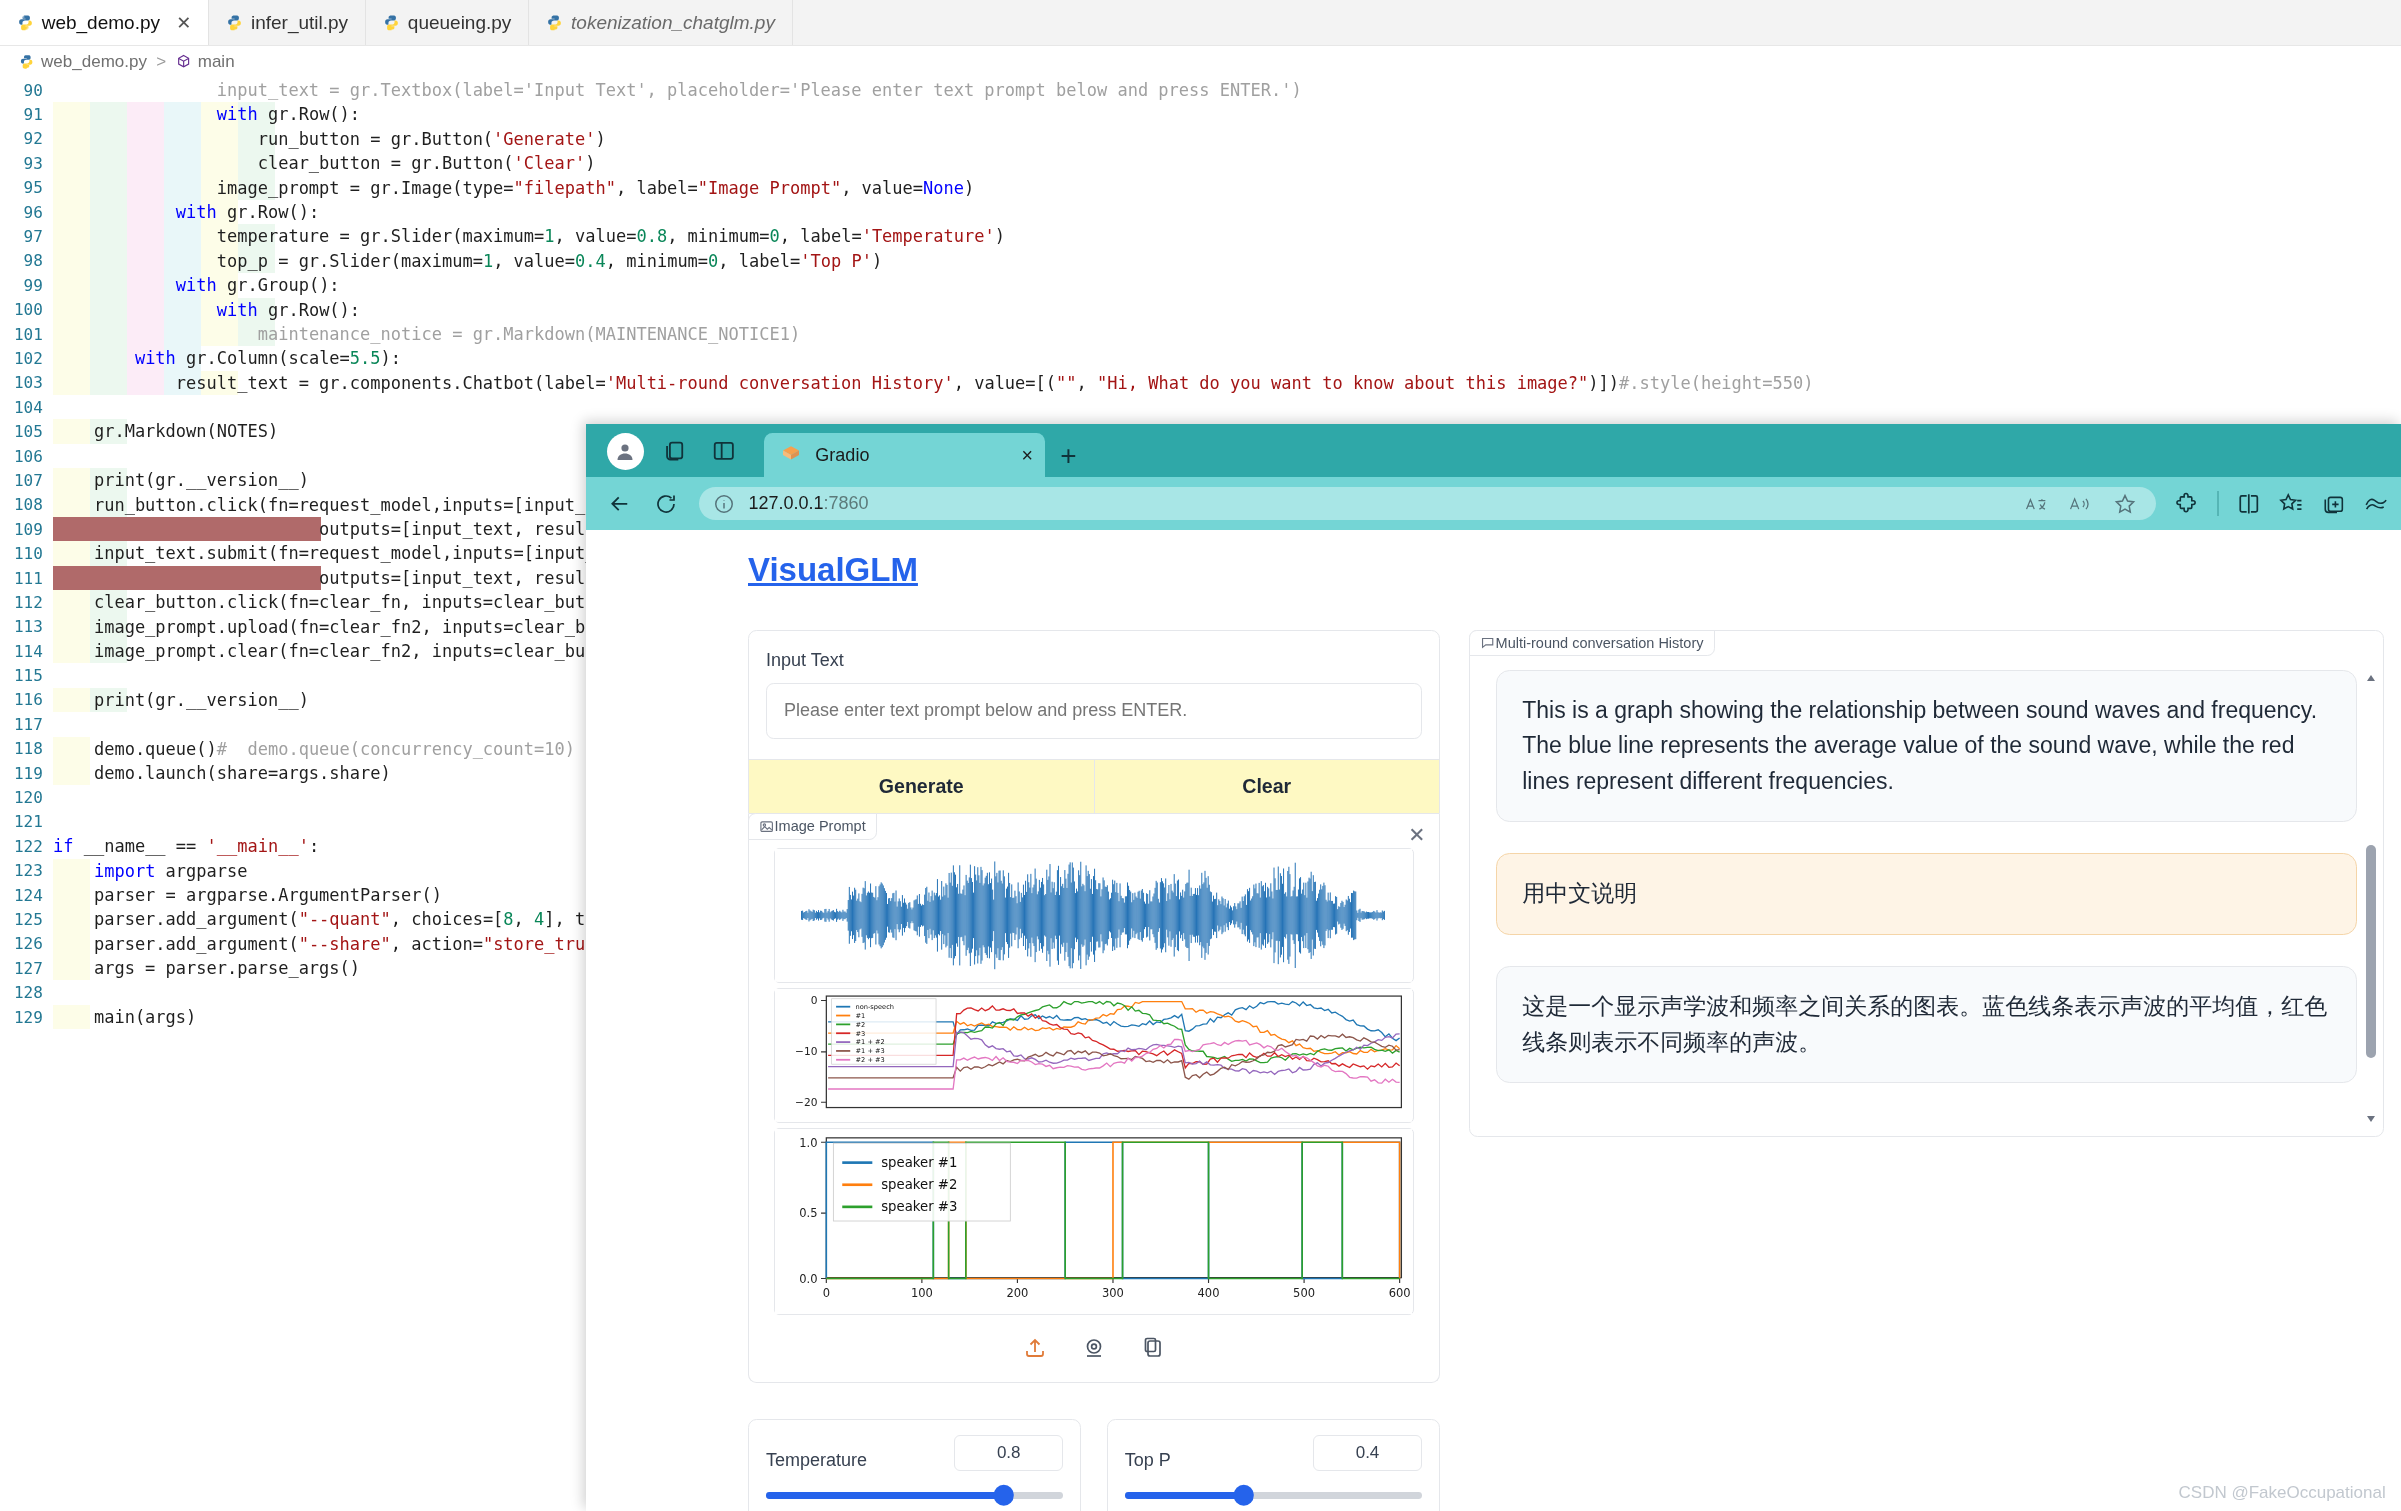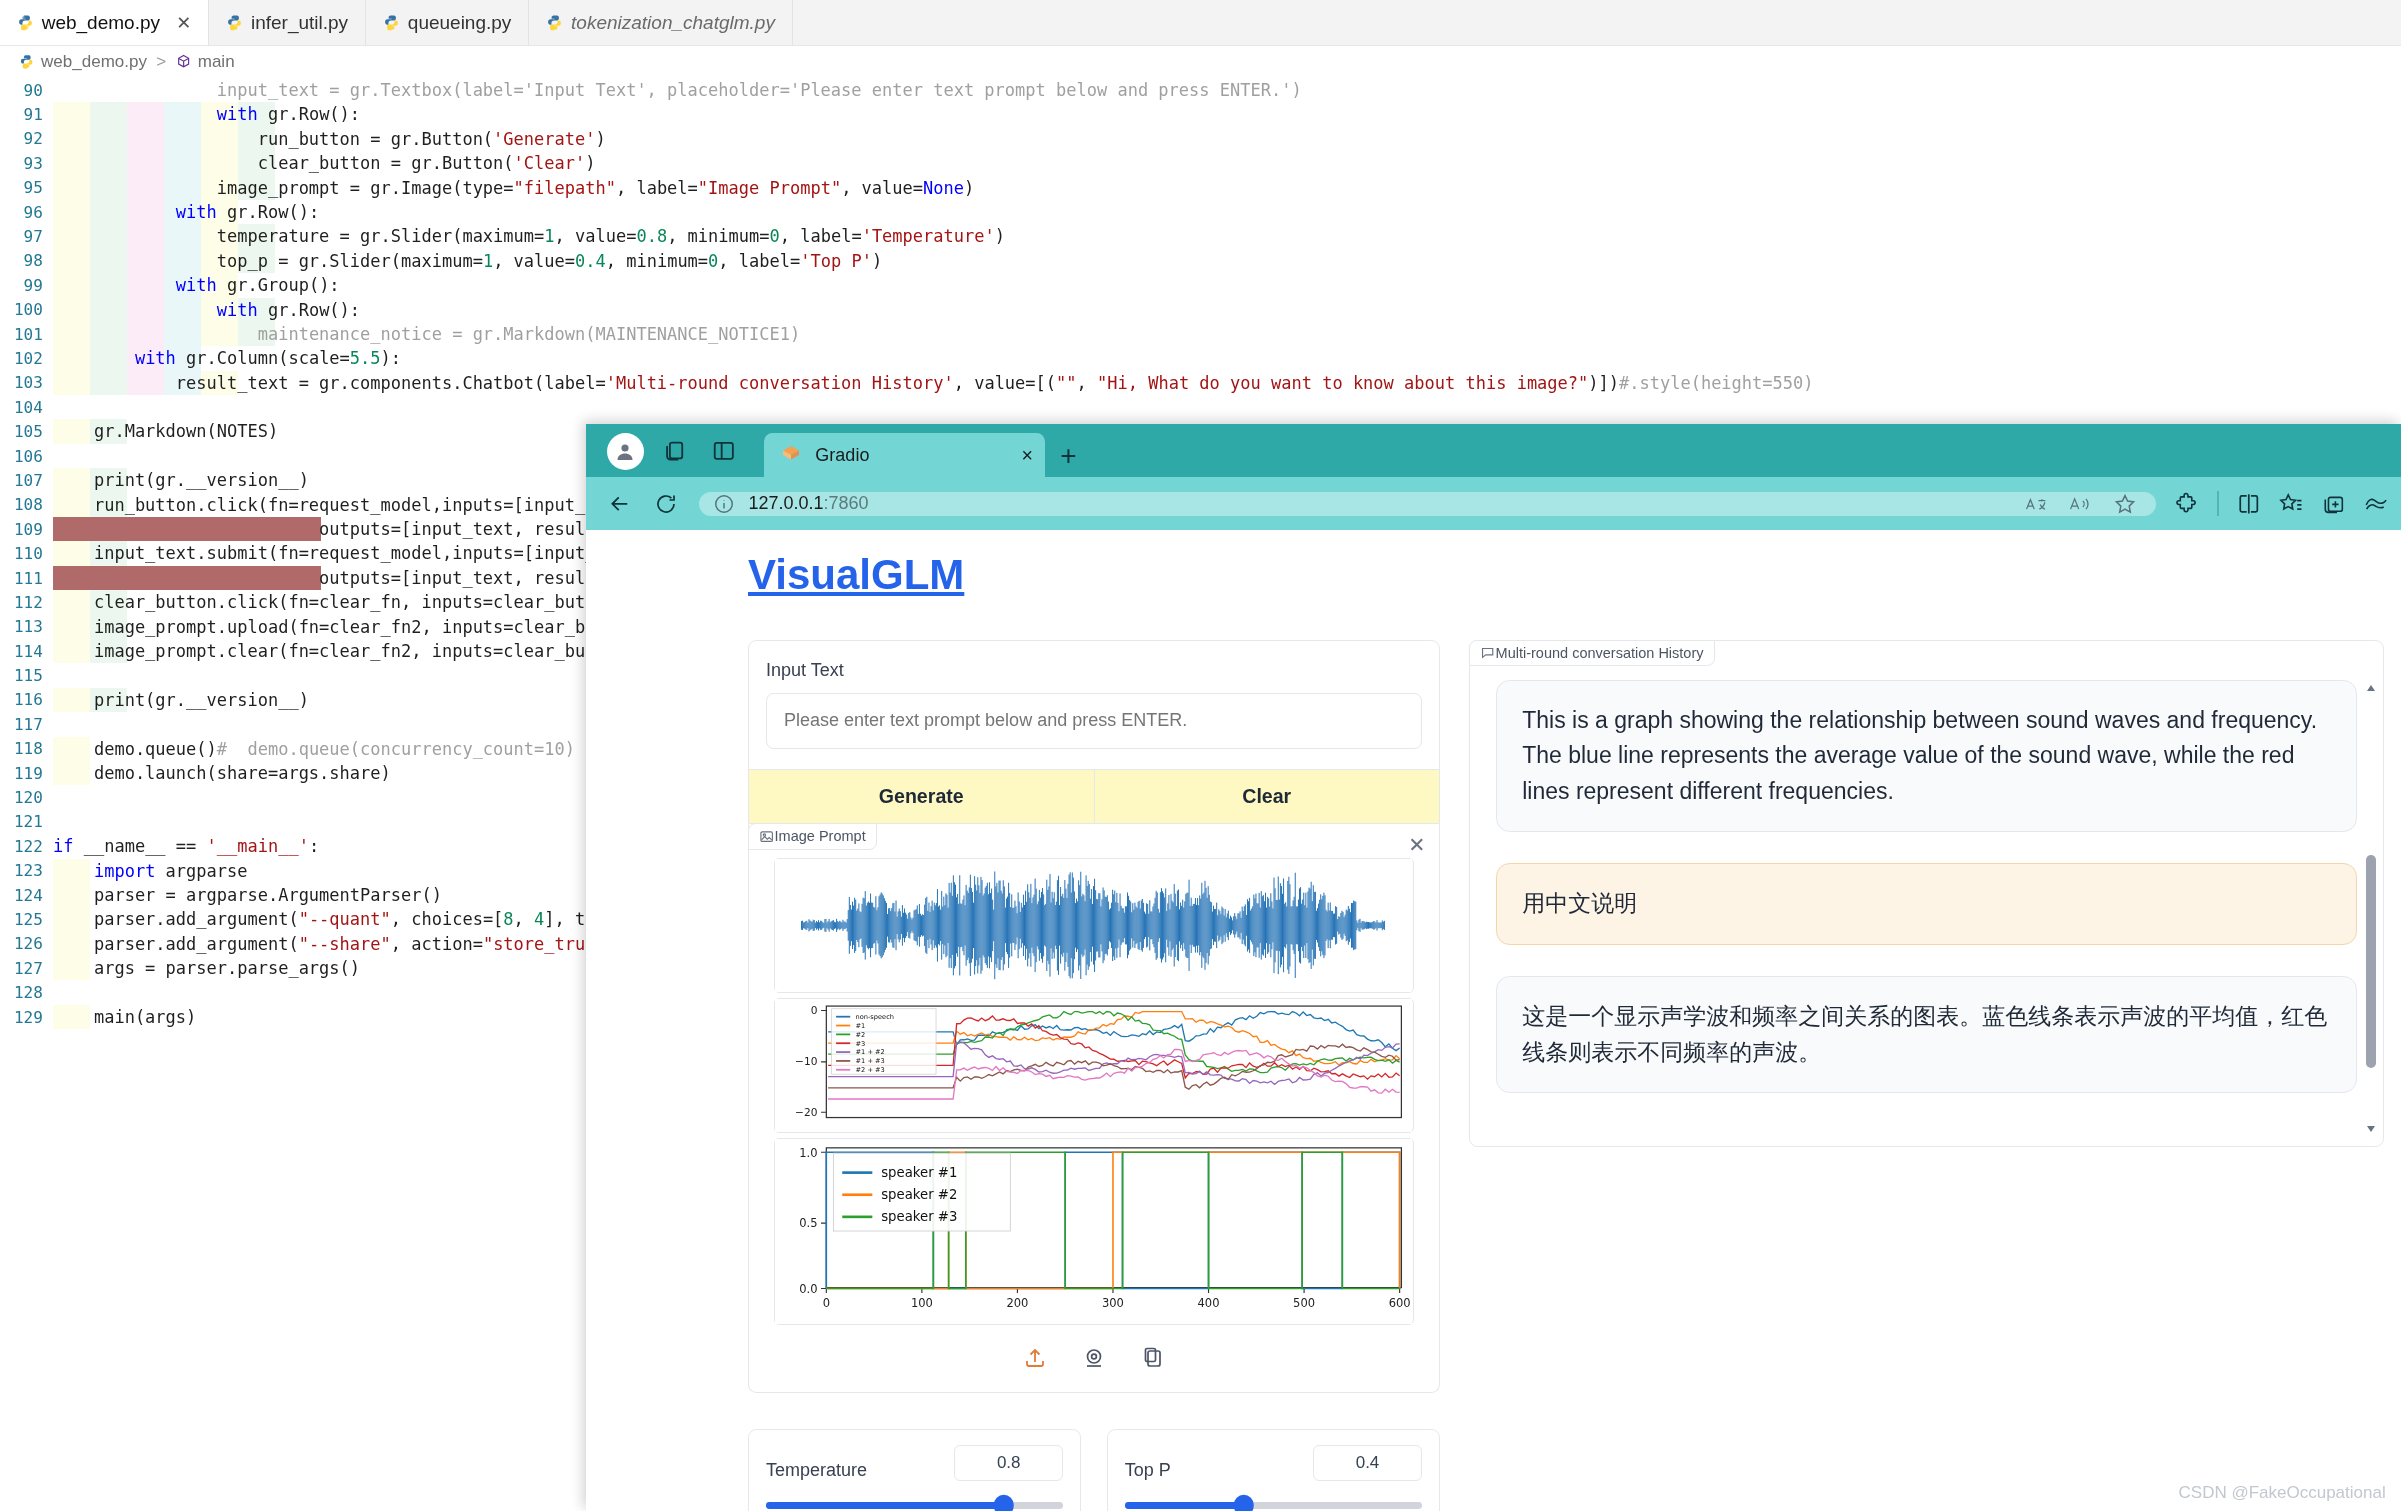--- a/index.html
+++ b/index.html
@@ -74,36 +74,36 @@
           display: flex; align-items: center; gap: 12px; padding: 0 12px 0 15.3px;
           margin-left: 10.2px; }
   .btab-title { flex: 1; font-size: 18px; color: #1b1b1b; }
   .btab-x { font-size: 19.6px; color: #1b1b1b; }
   .newtab { font-size: 28px; color: #10333a; margin: 0 0 5.1px 15.3px; font-weight: 300; }
 
   .br-toolbar { height: 53px; display: flex; align-items: center; gap: 3.4px;
                 padding: 0 12px; background: #74d5d5; }
   .nav-btn { width: 43px; height: 43px; display: flex; align-items: center;
              justify-content: center; }
-  .urlbar { flex: 1; height: 24px; background: #a8e6e6; border-radius: 20.5px;
+  .urlbar { flex: 1; height: 33px; background: #a8e6e6; border-radius: 20.5px;
             display: flex; align-items: center; gap: 13.6px; padding: 0 13.6px;
             margin: 0 8.5px; }
   .url-text { font-size: 18px; color: #1b1b1b; }
   .url-text .port { color: #5c7a7a; }
   .urlbar-right { display: flex; align-items: center; gap: 19px; margin-left: auto;
                   padding-right: 5.1px; }
   .toolbar-right { display: flex; align-items: center; gap: 17px; padding-left: 6.8px; }
   .divider-v { width: 1.7px; height: 25.6px; background: #55b5b5; }
 
   
   .page { position: absolute; left: 0; top: 106px; right: 0; bottom: 0;
           background: #ffffff; overflow: hidden; }
   .page-inner { position: absolute; left: 162px; top: 0; right: 17px; bottom: 0; }
 
-  .app-title { font-size: 42px; font-weight: 700; color: #2563eb;
+  .app-title { font-size: 33px; font-weight: 700; color: #2563eb;
                text-decoration: underline; margin: 20.5px 0 0 0; display: inline-block; }
 
   .cols { display: flex; gap: 29px; margin-top: 41px; }
   .col-left { width: 692px; flex: 0 0 692px; }
   .col-right { flex: 1; }
 
   .panel { border: 0.9px solid #e5e7eb; border-radius: 8.5px; background: #ffffff; }
 
   .lbl { font-size: 18px; color: #374151; }
   .input-group { padding: 19px 17px 20.5px 17px; }

